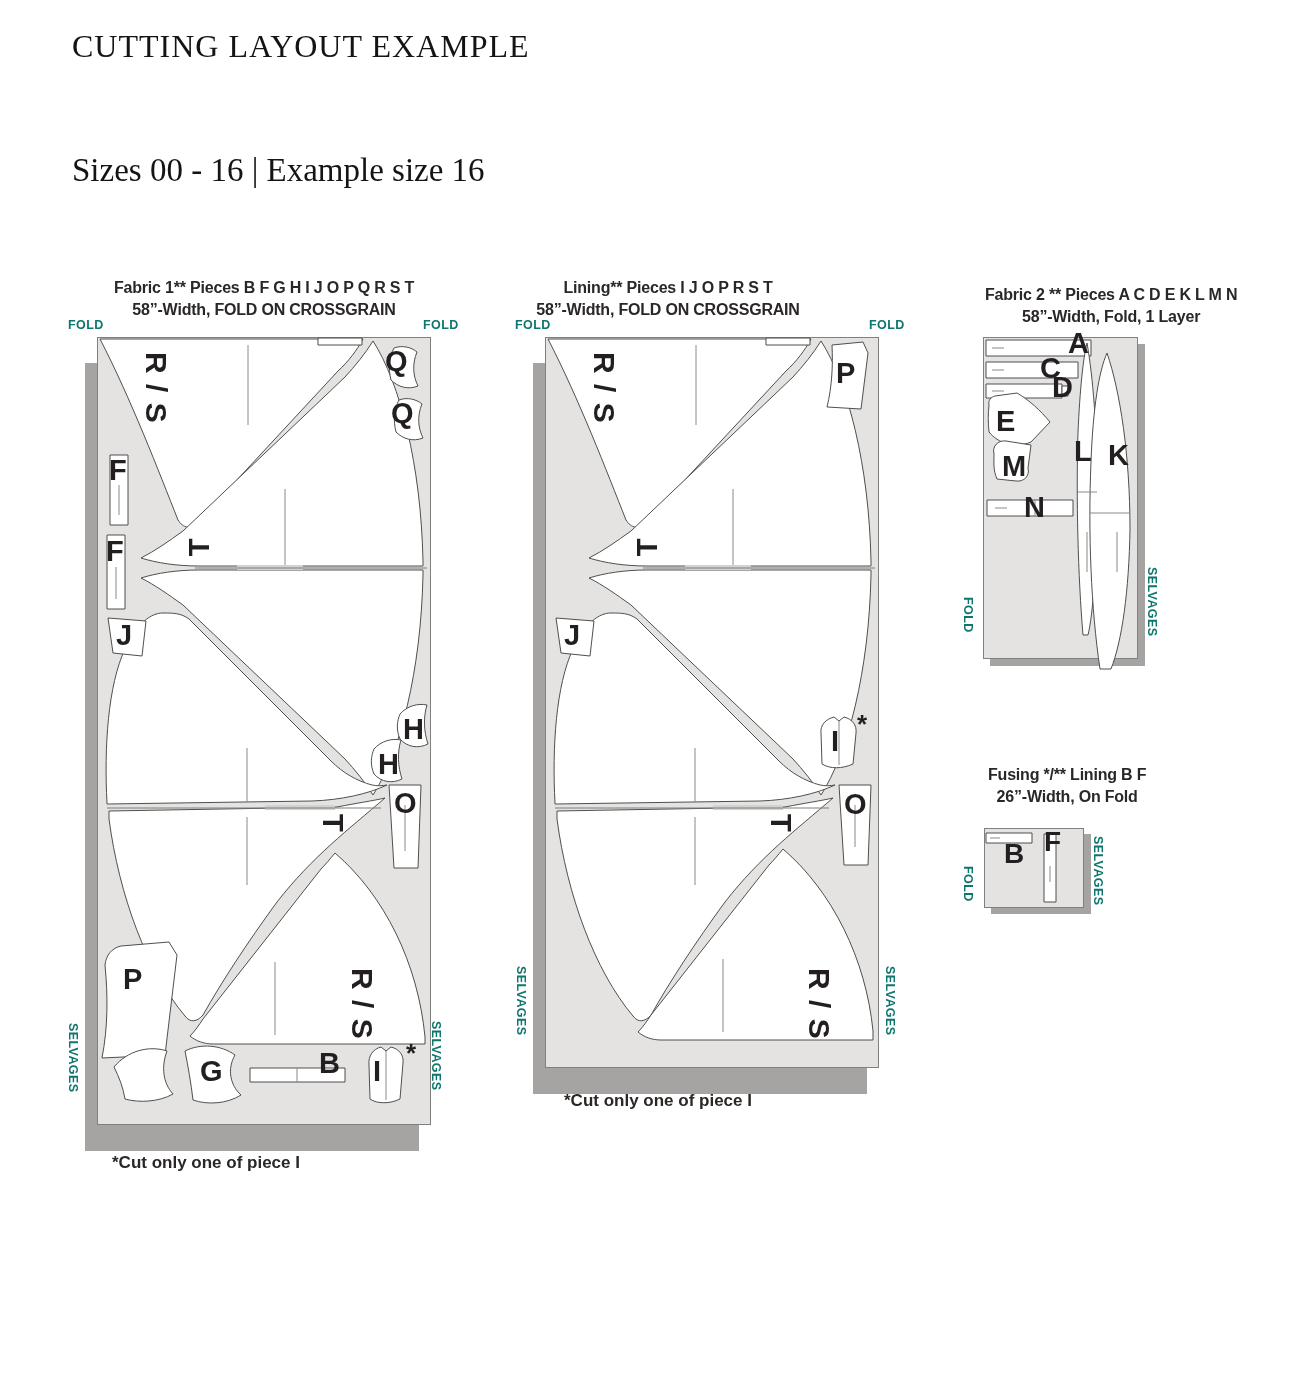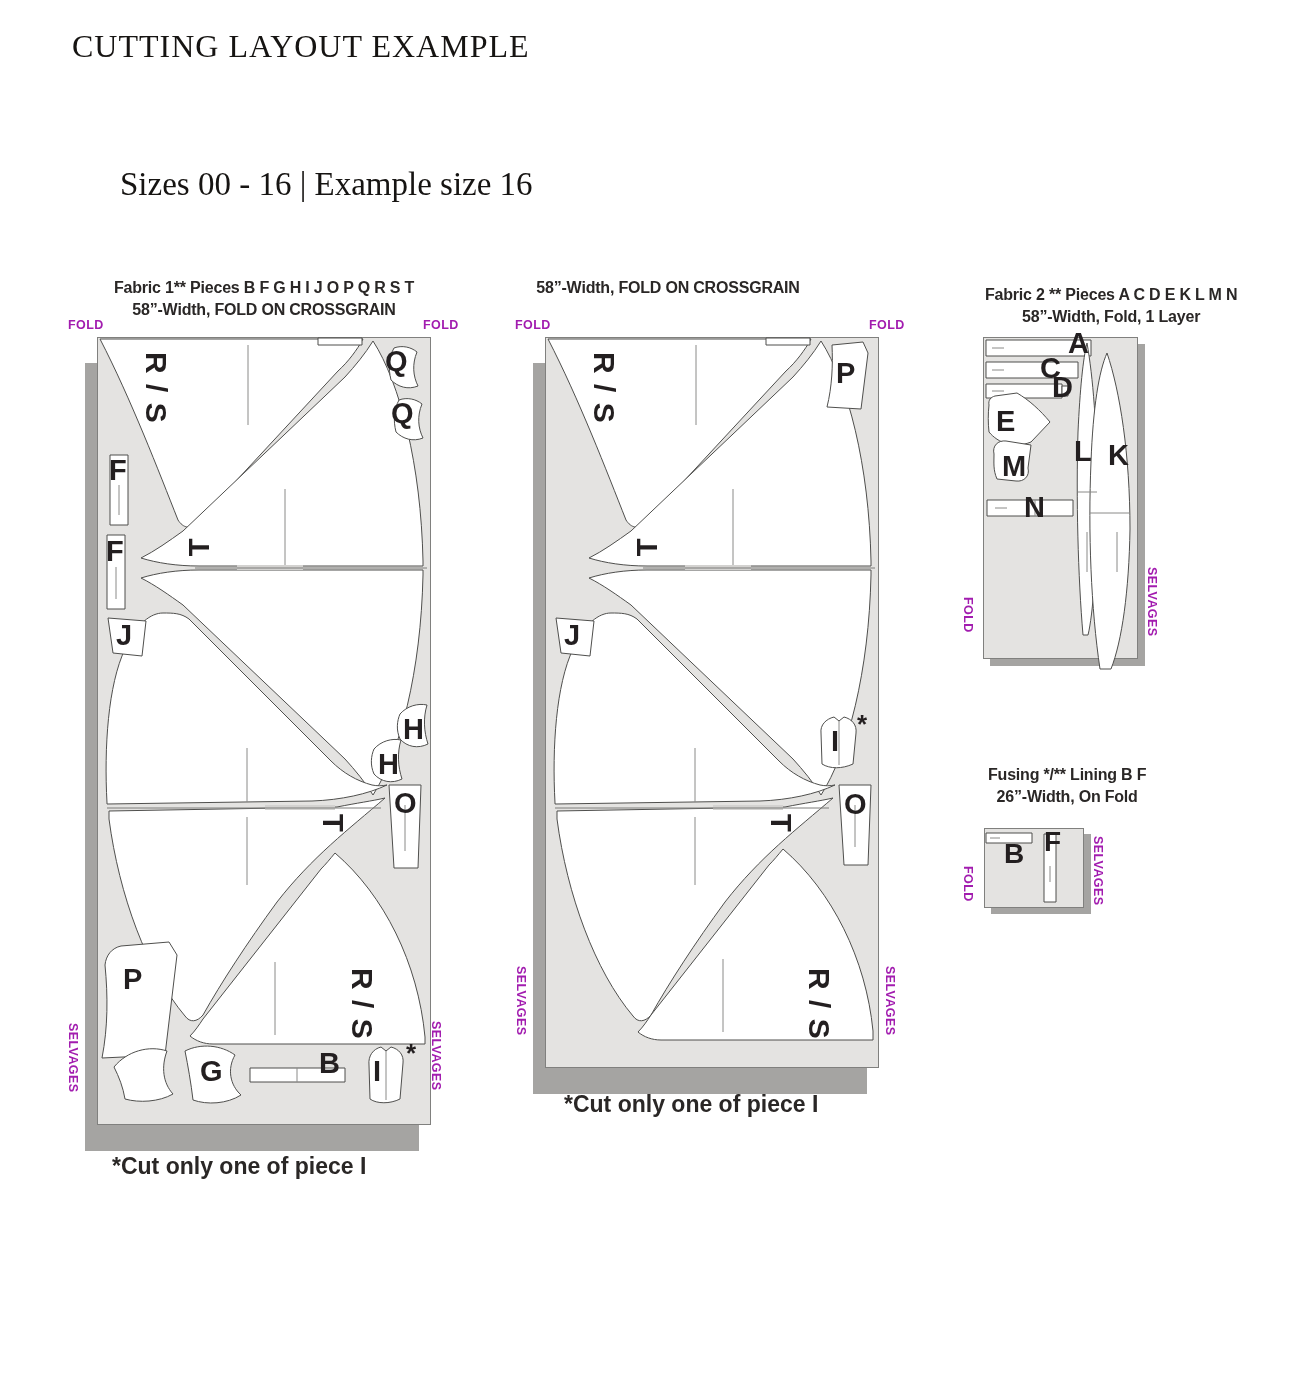--- a/index.html
+++ b/index.html
@@ -18,24 +18,24 @@
   .subtitle{
     font-family:"Liberation Serif",serif;font-size:33px;font-weight:400;
     color:#161412;white-space:nowrap;
   }
   .hd{
     font-size:16px;font-weight:700;line-height:22px;color:#2a2726;
     text-align:center;white-space:nowrap;letter-spacing:-0.2px;
   }
   .hd.left{text-align:center;}
   .edge{
-    font-size:12.5px;font-weight:700;letter-spacing:0.4px;color:#a21caf;white-space:nowrap;
+    font-size:12.5px;font-weight:700;letter-spacing:0.4px;color:#0f766e;white-space:nowrap;
   }
   .vt{writing-mode:vertical-rl;}
-  .caption{font-size:23px;font-weight:700;color:#2a2726;white-space:nowrap;}
+  .caption{font-size:17px;font-weight:700;color:#2a2726;white-space:nowrap;}
   .layout{position:absolute;}
   .shadowbox{position:absolute;background:var(--shadow);}
   .layout svg{position:absolute;left:0;top:0;overflow:visible;}
   .bg{fill:var(--fabric);stroke:#80807e;stroke-width:1;}
   .pc path,.pc rect{fill:#ffffff;stroke:var(--outline);stroke-width:1;stroke-linejoin:round;}
   .hl line{stroke:#7d7d7b;stroke-width:1;}
   .mk line{stroke:#8a8a88;stroke-width:1;}
   .notch{fill:#ffffff;stroke:var(--outline);stroke-width:0.8;}
   .gnotch{fill:#d3d2d0;stroke:none;}
   .pl{
@@ -43,21 +43,21 @@
     line-height:1;white-space:nowrap;
   }
   .pl.rs{font-size:30px;letter-spacing:1px;}
   .pl.star{font-size:26px;}
   .rot-ccw{transform:rotate(-90deg);transform-origin:center;}
 </style>
 </head>
 <body>
 
 <div class="abs title" style="left:72px;top:28px;">CUTTING LAYOUT EXAMPLE</div>
-<div class="abs subtitle" style="left:72px;top:166px;margin-left:48px;">Sizes 00 - 16 | Example size 16</div>
+<div class="abs subtitle" style="left:72px;top:152px;">Sizes 00 - 16 | Example size 16</div>
 
 <div class="abs hd" style="left:84px;top:277px;width:360px;">
   <div>Fabric 1**  Pieces B F G H I J O P Q R S T</div>
   <div>58”-Width, FOLD ON CROSSGRAIN</div>
 </div>
 <span class="abs edge" style="left:68px;top:318px;">FOLD</span>
 <span class="abs edge" style="left:423px;top:318px;">FOLD</span>
 <span class="abs edge vt" style="left:66px;top:1023px;">SELVAGES</span>
 <span class="abs edge vt" style="left:429px;top:1021px;">SELVAGES</span>
 
@@ -121,20 +121,21 @@
   <span class="pl" style="left:297px;top:452px;">O</span>
   <span class="pl" style="left:26px;top:628px;">P</span>
   <span class="pl" style="left:103px;top:720px;">G</span>
   <span class="pl" style="left:222px;top:712px;">B</span>
   <span class="pl" style="left:276px;top:720px;">I</span>
   <span class="pl star" style="left:309px;top:703px;">*</span>
 </div>
 <div class="abs caption" style="left:112px;top:1153px;">*Cut only one of piece I</div>
 
 <div class="abs hd" style="left:488px;top:277px;width:360px;">
+  <div>Lining**  Pieces I J O P R S T</div>
   <div>58”-Width, FOLD ON CROSSGRAIN</div>
 </div>
 <span class="abs edge" style="left:515px;top:318px;">FOLD</span>
 <span class="abs edge" style="left:869px;top:318px;">FOLD</span>
 <span class="abs edge vt" style="left:514px;top:966px;">SELVAGES</span>
 <span class="abs edge vt" style="left:883px;top:966px;">SELVAGES</span>
 
 <div class="shadowbox" style="left:533px;top:363px;width:334px;height:731px;"></div>
 
 <div class="layout" style="left:545px;top:337px;width:334px;height:731px;">

